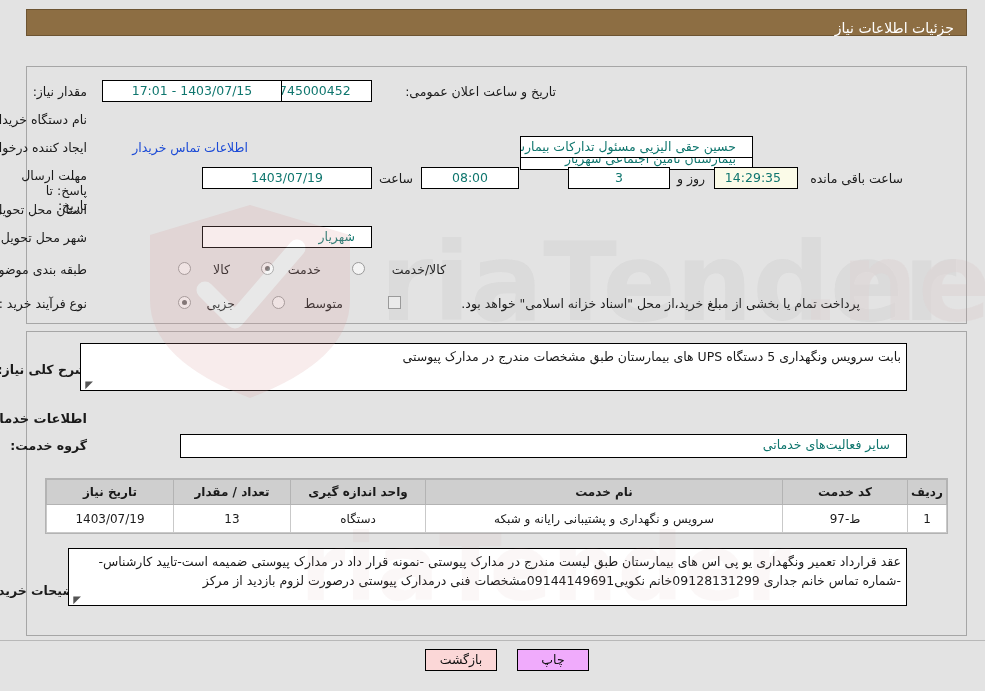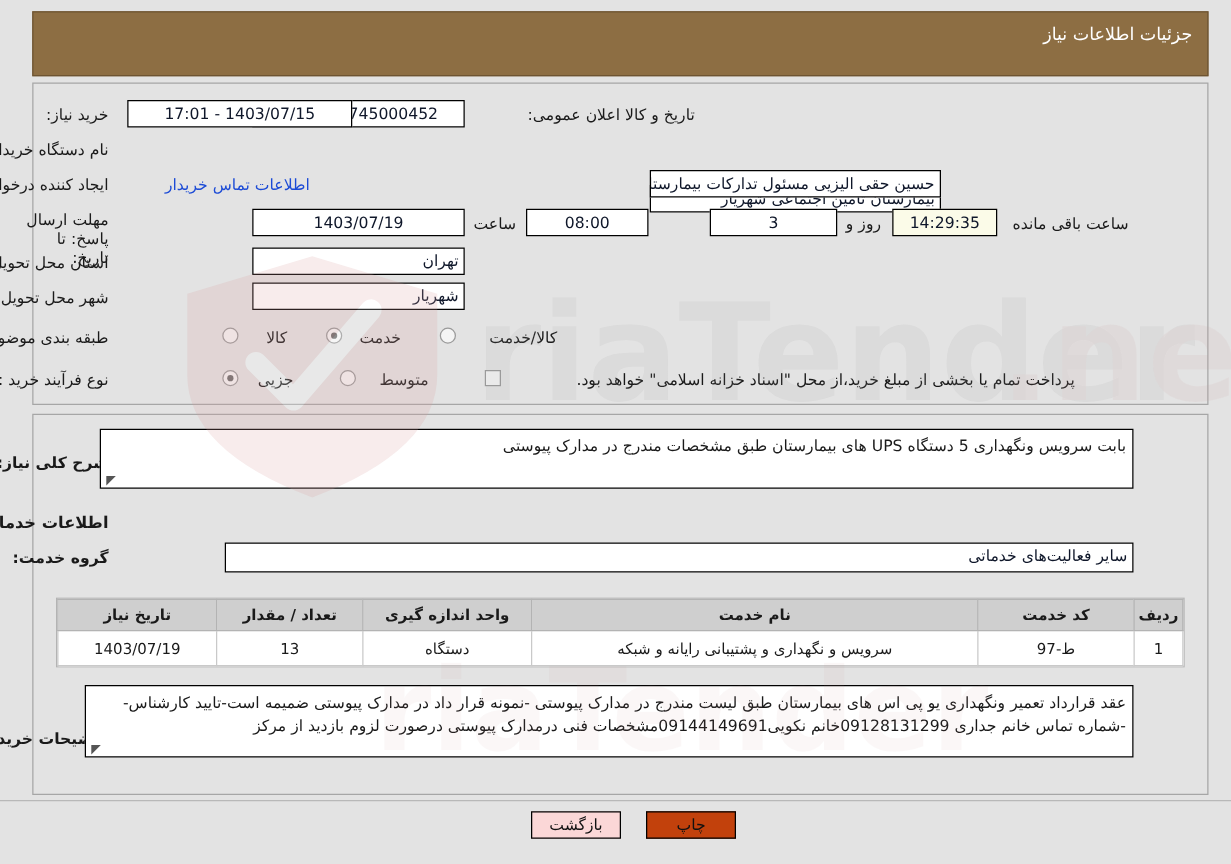--- a/index.html
+++ b/index.html
@@ -33,21 +33,21 @@
   .page {
     position: absolute;
     left: 0; top: 0;
     width: 985px; height: 691px;
     z-index: 2;
   }
 
   .titlebar {
     position: absolute;
     left: 26px; top: 9px;
-    width: 941px; height: 52px;
+    width: 941px; height: 27px;
     background: #8d6e43;
     border: 1px solid #6d5432;
     box-sizing: border-box;
     color: #ffffff;
     font-size: 14px;
     line-height: 37px;
     text-align: right;
     padding-left: 0;
     padding-right: 0;
   }
@@ -79,24 +79,24 @@
     line-height: 16px;
   }
   .lbl.bold { font-weight: bold; }
 
   .box {
     position: absolute;
     border: 1px solid #000000;
     background: #ffffff;
     box-sizing: border-box;
     font-size: 12.5px;
-    color: #0f172a;
+    color: #0f766e;
     line-height: 20px;
     height: 22px;
-    padding: 0 4px;
+    padding: 0 16px;
     white-space: nowrap;
     overflow: hidden;
   }
   .box.center { text-align: center; }
   .box.right  { text-align: right; }
   .box.cream  { background: #fbfbe8; text-align: center; }
 
   .linkblue {
     position: absolute;
     color: #1c4bd6;
@@ -197,21 +197,21 @@
     position: absolute;
     border: 1px solid #000000;
     box-sizing: border-box;
     height: 22px;
     font-size: 12.5px;
     line-height: 20px;
     text-align: center;
     cursor: pointer;
     color: #111;
   }
-  .btn.print { background: #c2410c; }
+  .btn.print { background: #f0abfc; }
   .btn.back  { background: #fbd7d7; }
 
   .divider {
     position: absolute;
     background: #b8b8b8;
     height: 1px;
   }
 </style>
 </head>
 <body>
@@ -232,44 +232,43 @@
 </div>
 
 <div class="page">
 
   <div class="titlebar">
     <span>جزئیات اطلاعات نیاز</span>
   </div>
 
   <div class="panel" id="panel-top"></div>
 
-  <div class="lbl" style="right:898px; top:84px;">خرید نیاز:</div>
+  <div class="lbl" style="right:898px; top:84px;">مقدار نیاز:</div>
   <div class="box center" style="right:613px; top:80px; width:170px;">1103091745000452</div>
 
-  <div class="lbl" style="right:429px; top:84px;">تاریخ و کالا اعلان عمومی:</div>
+  <div class="lbl" style="right:429px; top:84px;">تاریخ و ساعت اعلان عمومی:</div>
   <div class="box center" style="right:703px; top:80px; width:180px; left:102px;">1403/07/15 - 17:01</div>
 
   <div class="lbl" style="right:898px; top:112px;">نام دستگاه خریدار:</div>
   <div class="box right" style="right:232px; top:108px; left:520px;margin-top:40px;">بیمارستان تامین اجتماعی شهریار</div>
 
   <div class="lbl" style="right:898px; top:140px;">ایجاد کننده درخواست:</div>
   <div class="box right" style="right:232px; top:136px; left:520px;">حسین حقی الیزیی مسئول تدارکات بیمارستان تامین اجتماعی شهریار</div>
   <div class="linkblue" style="right:737px; top:140px; left:169px;">اطلاعات تماس خریدار</div>
 
   <div class="lbl" style="right:898px; top:168px; width:72px; text-align:right; line-height:15px; white-space:normal;">مهلت ارسال پاسخ: تا تاریخ:</div>
   <div class="box center" style="right:613px; top:167px; width:170px;">1403/07/19</div>
   <div class="lbl" style="right:572px; top:171px;">ساعت</div>
   <div class="box center" style="right:466px; top:167px; width:98px;">08:00</div>
   <div class="box center" style="right:315px; top:167px; width:102px;">3</div>
   <div class="lbl" style="right:280px; top:171px;">روز و</div>
   <div class="box cream" style="right:187px; top:167px; width:84px;">14:29:35</div>
   <div class="lbl" style="right:82px; top:171px;">ساعت باقی مانده</div>
 
   <div class="lbl" style="right:898px; top:202px;">استان محل تحویل:</div>
-  <div class="box right" style="right:613px; top:198px; width:170px;">تهران</div>
 
   <div class="lbl" style="right:898px; top:230px;">شهر محل تحویل:</div>
   <div class="box right" style="right:613px; top:226px; width:170px;">شهریار</div>
 
   <div class="lbl" style="right:898px; top:262px;">طبقه بندی موضوعی:</div>
 
   <div class="radio" style="right:794px; top:262px;"></div>
   <div class="opt" style="right:755px; top:263px;">کالا</div>
 
   <div class="radio on" style="right:711px; top:262px;"></div>

